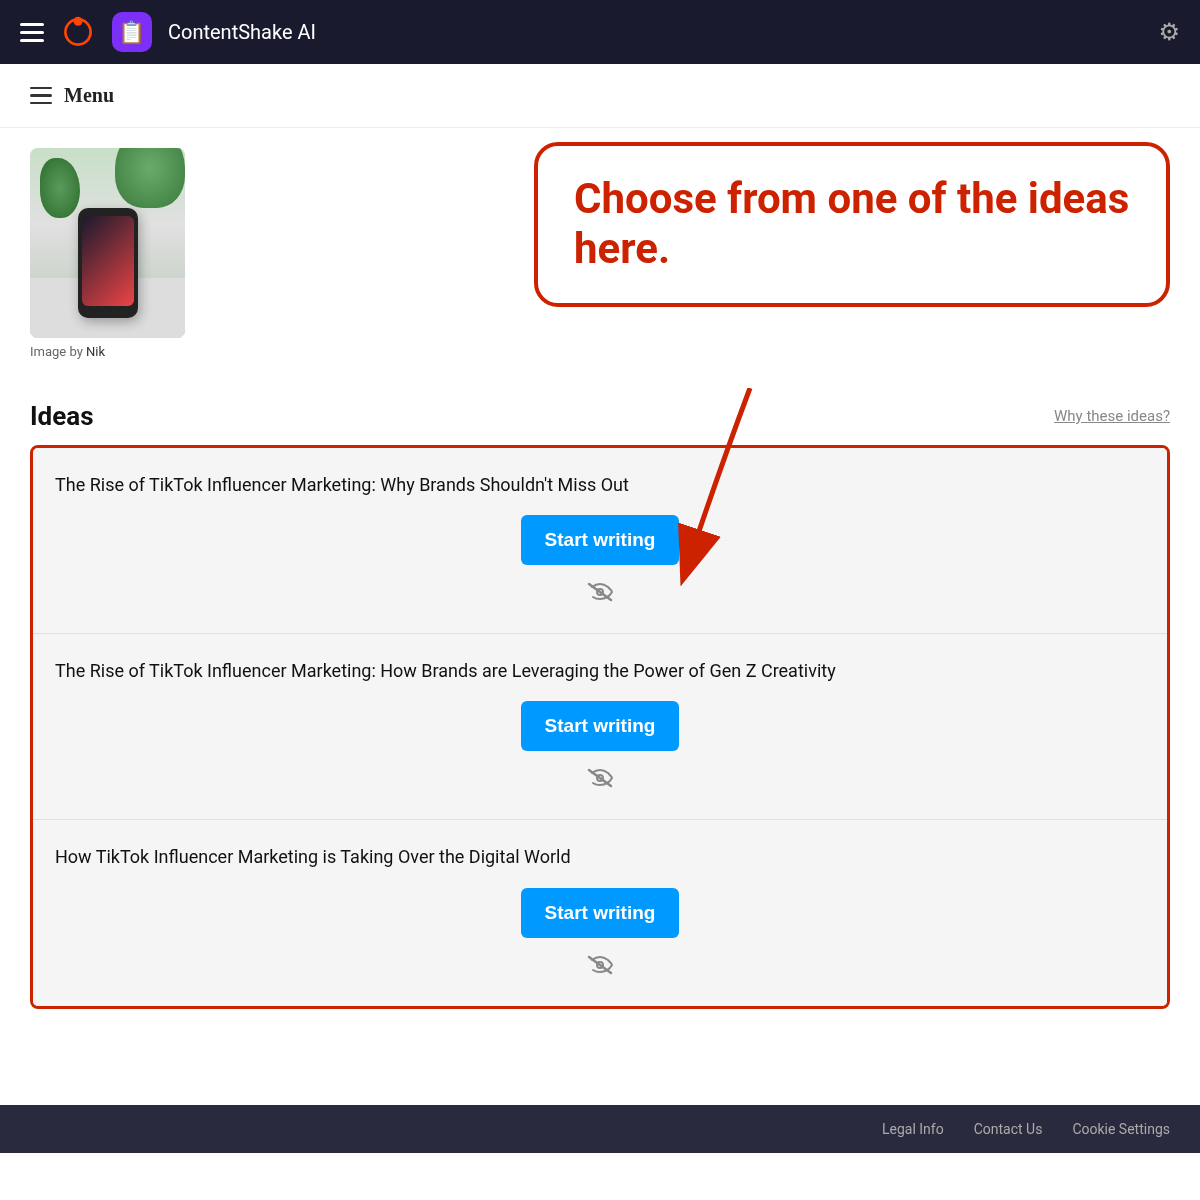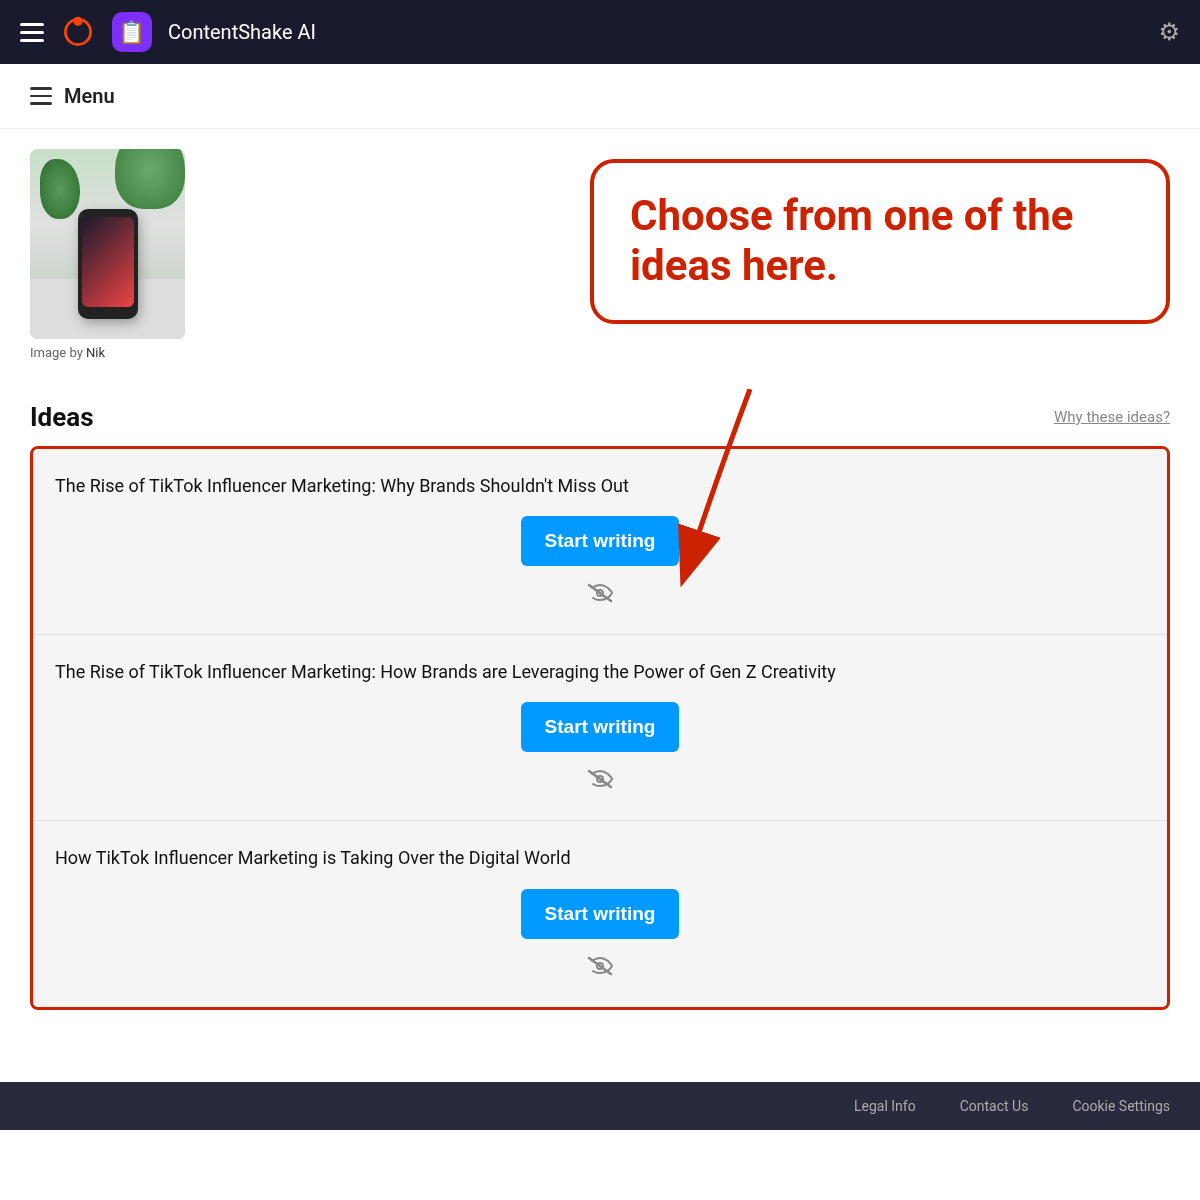--- a/index.html
+++ b/index.html
@@ -67,20 +67,21 @@
       position: relative;
     }
 
     
     .menu-bar {
       display: flex;
       align-items: center;
       gap: 12px;
       padding: 20px 30px;
       border-bottom: 1px solid #eee;
+      font-family: Liberation Serif, serif;
     }
     .menu-hamburger {
       display: flex;
       flex-direction: column;
       gap: 5px;
       cursor: pointer;
     }
     .menu-hamburger span {
       display: block;
       width: 22px;
@@ -152,23 +153,23 @@
       font-size: 13px;
       color: #666;
     }
     .image-credit a {
       color: #333;
     }
 
     
     .callout-bubble {
       position: absolute;
-      top: 30px;
+      top: 14px;
       right: 30px;
-      width: 580px;
+      width: 636px;
       background: white;
       border: 4px solid #cc2200;
       border-radius: 24px;
       padding: 28px 36px;
     }
     .callout-text {
       font-size: 42px;
       font-weight: 700;
       color: #cc2200;
       line-height: 1.2;
@@ -375,19 +376,19 @@
                 <circle cx="14" cy="11" r="3" stroke="#888" stroke-width="2" fill="none"></circle>
               </svg>
             </span>
           </div>
         </div>
       </div>
     </div>
 
   </div>
 
-  <div style="background:#2a2a3e;padding:16px 30px;display:flex;justify-content:flex-end;gap:44px;margin-top:52px;">
+  <div style="background:#2a2a3e;padding:16px 30px;display:flex;justify-content:flex-end;gap:30px;margin-top:76px;">
     <span class="footer-link">Legal Info</span>
     <span class="footer-link">Contact Us</span>
     <span class="footer-link">Cookie Settings</span>
   </div>
 
 </div>
 
 </body></html>

